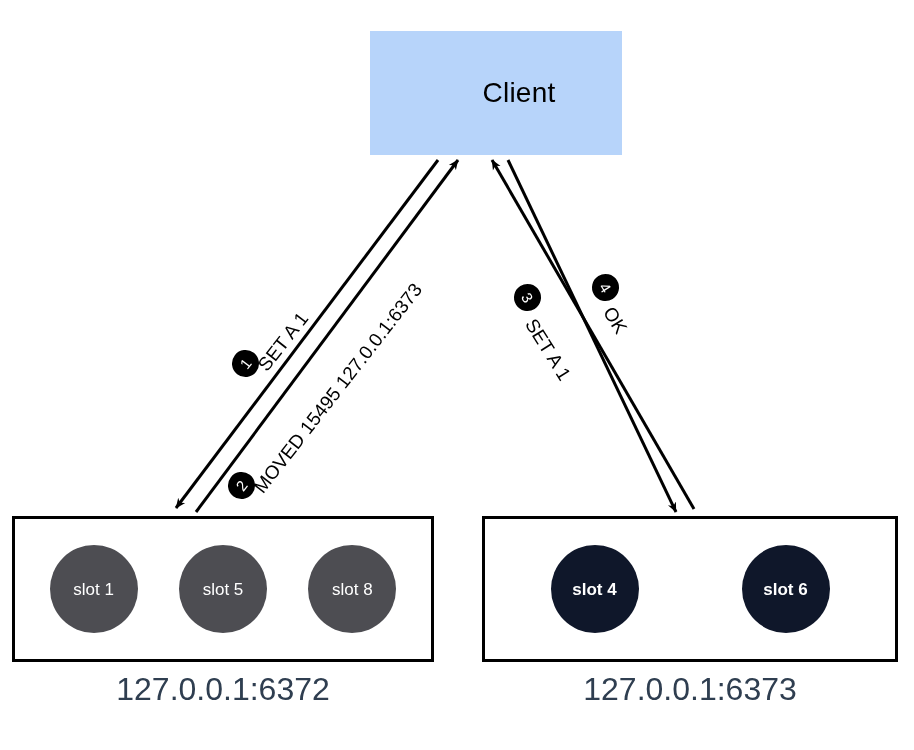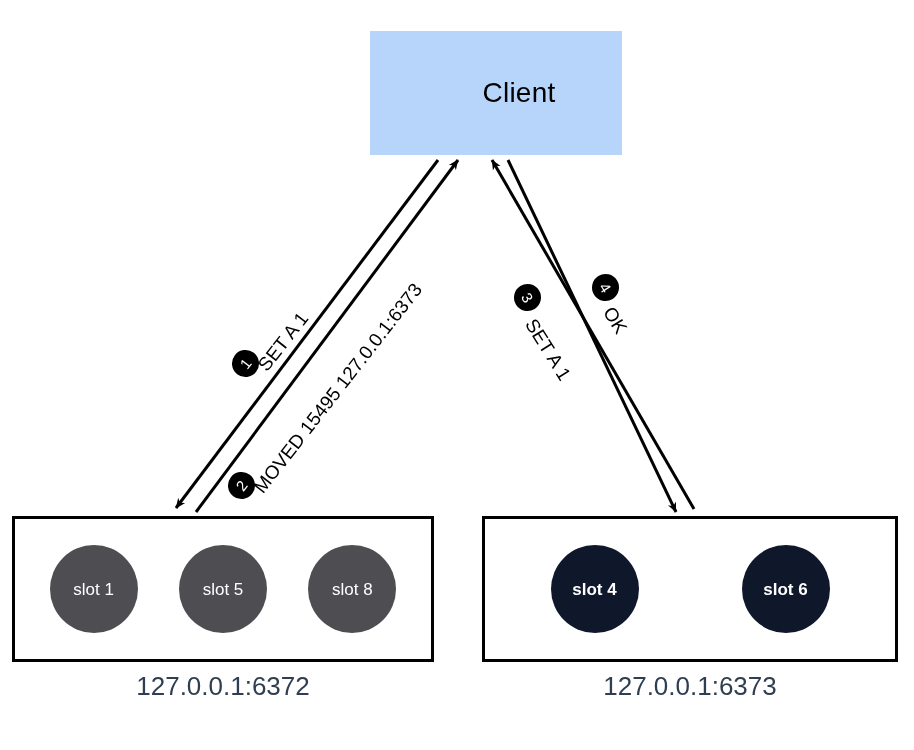--- a/index.html
+++ b/index.html
@@ -66,21 +66,21 @@
     color: #ffffff;
     font-size: 17px;
     line-height: 1;
   }
   .slot.gray { background: #4d4d52; }
   .slot.blue { background: #0f172a; font-weight: bold; }
 
   .cluster-caption {
     position: absolute;
     top: 672px;
-    font-size: 26px;
+    font-size: 32px;
     color: #2f3e50;
     text-align: center;
     line-height: 1.1;
   }
   #caption-left  { left: 12px;  width: 422px; }
   #caption-right { left: 482px; width: 416px; }
 
   
   #arrow-layer {
     position: absolute;

